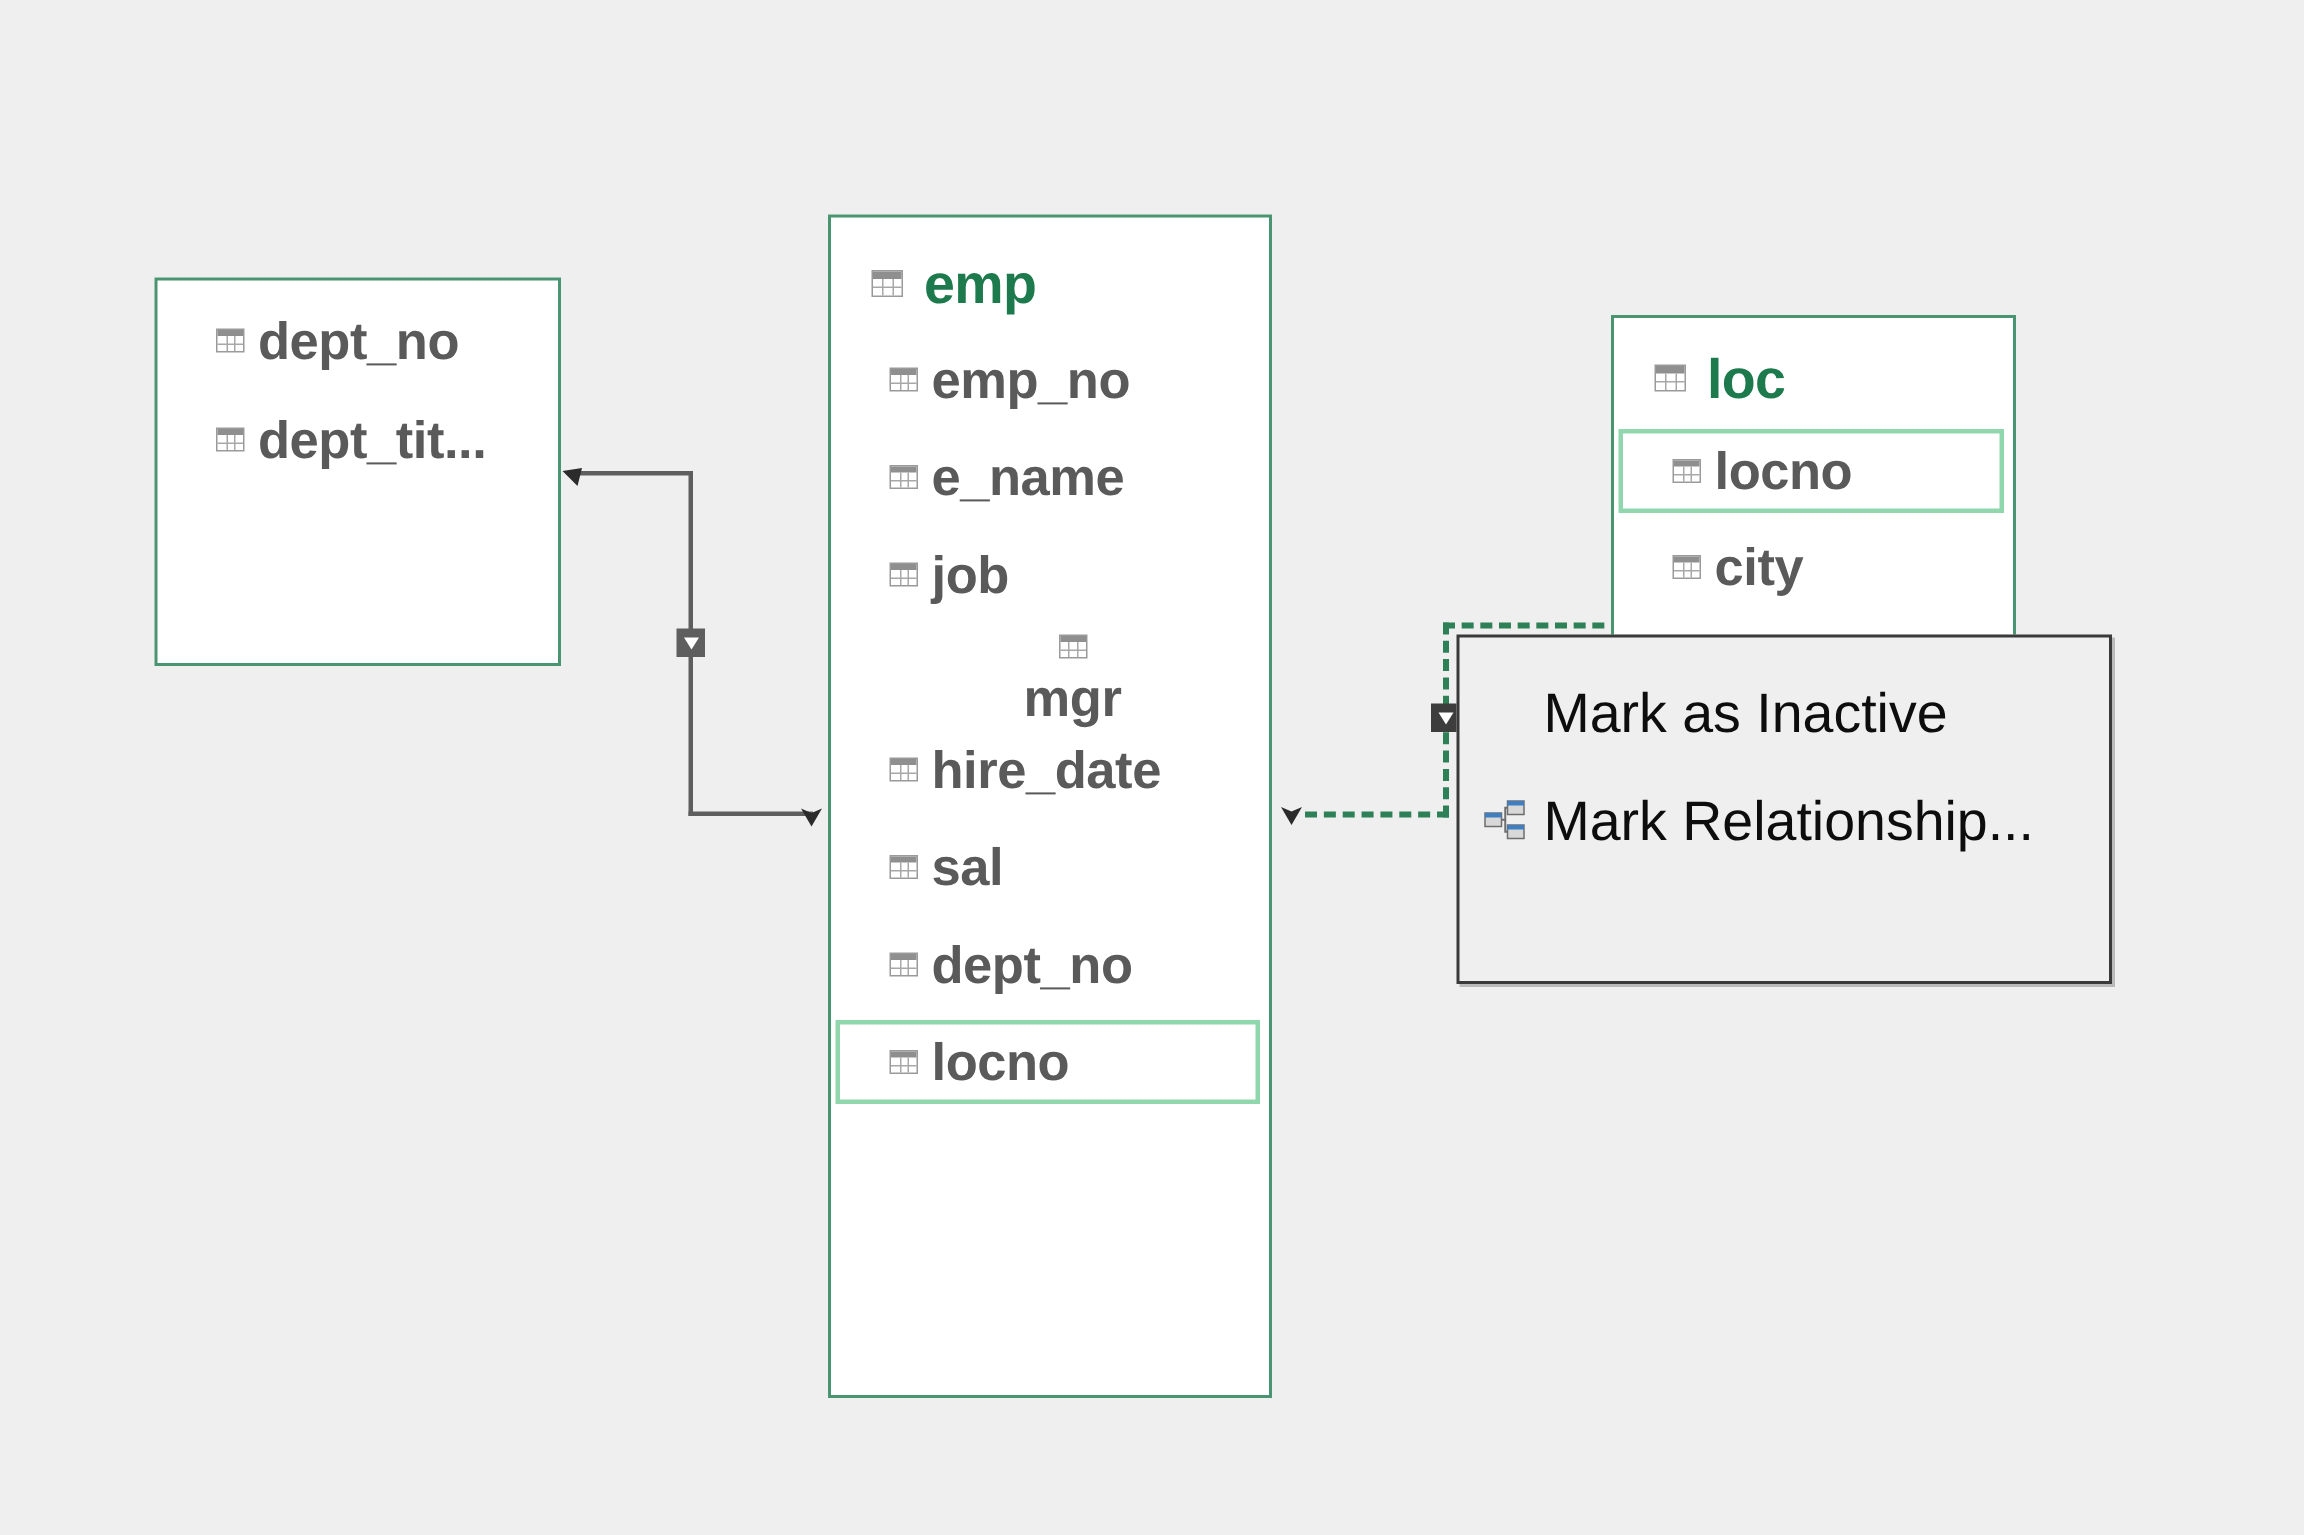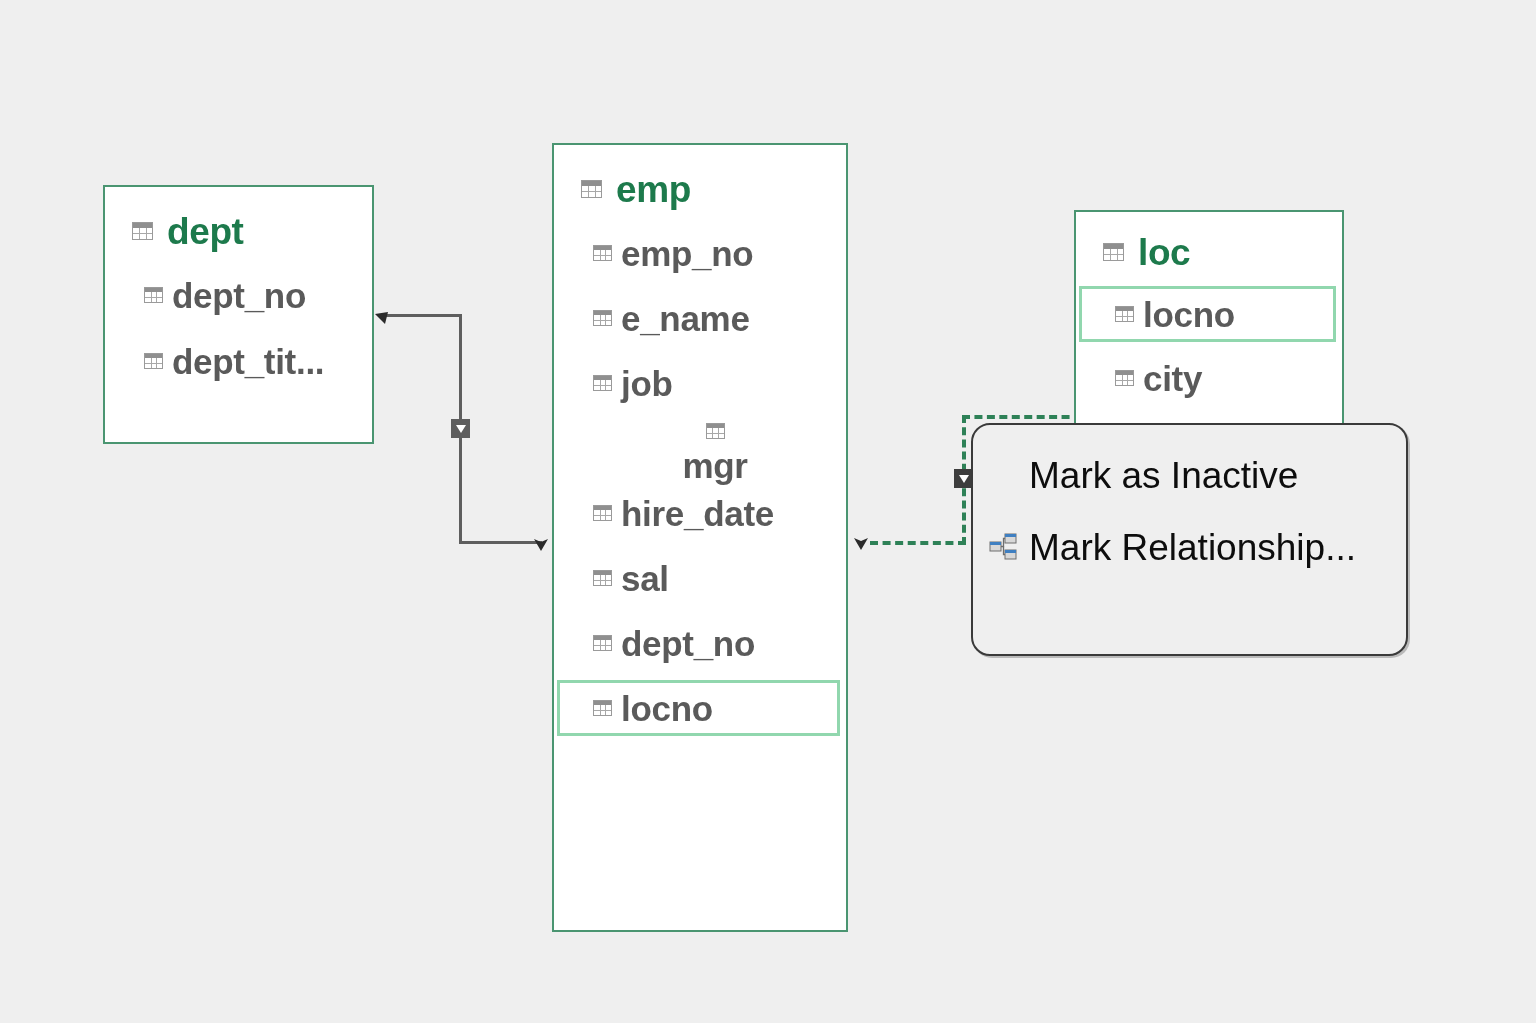--- a/index.html
+++ b/index.html
@@ -178,29 +178,20 @@
         <path d="M9 18 L2 6 L9 9 L16 6 Z" fill="#2b2b2b"></path>
       </svg>
     </div>
 
     <div class="marker-box dark" style="left:954px; top:469px;">
       <div class="tri"></div>
     </div>
   </div>
 
   <div class="entity" id="entity-dept" style="left:103px; top:185px; width:271px; height:259px;">
-    <div class="entity-title" style="margin-top:20px; height:48px;">
-      <span class="grid-icon lg">
-        <span class="hdr"></span>
-          <span class="v1"></span>
-          <span class="v2"></span>
-          <span class="h1"></span>
-      </span>
-      <span class="title-text">dept</span>
-    </div>
     <div class="field-row" style="margin-top:12px;">
       <span class="grid-icon sm">
         <span class="hdr"></span>
           <span class="v1"></span>
           <span class="v2"></span>
           <span class="h1"></span>
       </span>
       <span class="field-text">dept_no</span>
     </div>
     <div class="field-row" style="margin-top:10px;">
@@ -322,21 +313,21 @@
       <span class="grid-icon sm">
         <span class="hdr"></span>
           <span class="v1"></span>
           <span class="v2"></span>
           <span class="h1"></span>
       </span>
       <span class="field-text">city</span>
     </div>
   </div>
 
-  <div id="context-menu" style="left:971px; top:423px; width:437px; height:233px;border-radius:19px;">
+  <div id="context-menu" style="left:971px; top:423px; width:437px; height:233px;">
 
     <div class="menu-item" style="margin-top:14px;">
       <span class="menu-icon-slot"></span>
       <span class="menu-label">Mark as Inactive</span>
     </div>
 
     <div class="menu-item">
       <span class="menu-icon-slot">
         <svg width="30" height="30" viewBox="0 0 30 30">
           <rect x="1" y="10" width="11" height="9" fill="#d8d8d8" stroke="#6e6e6e" stroke-width="1"></rect>

